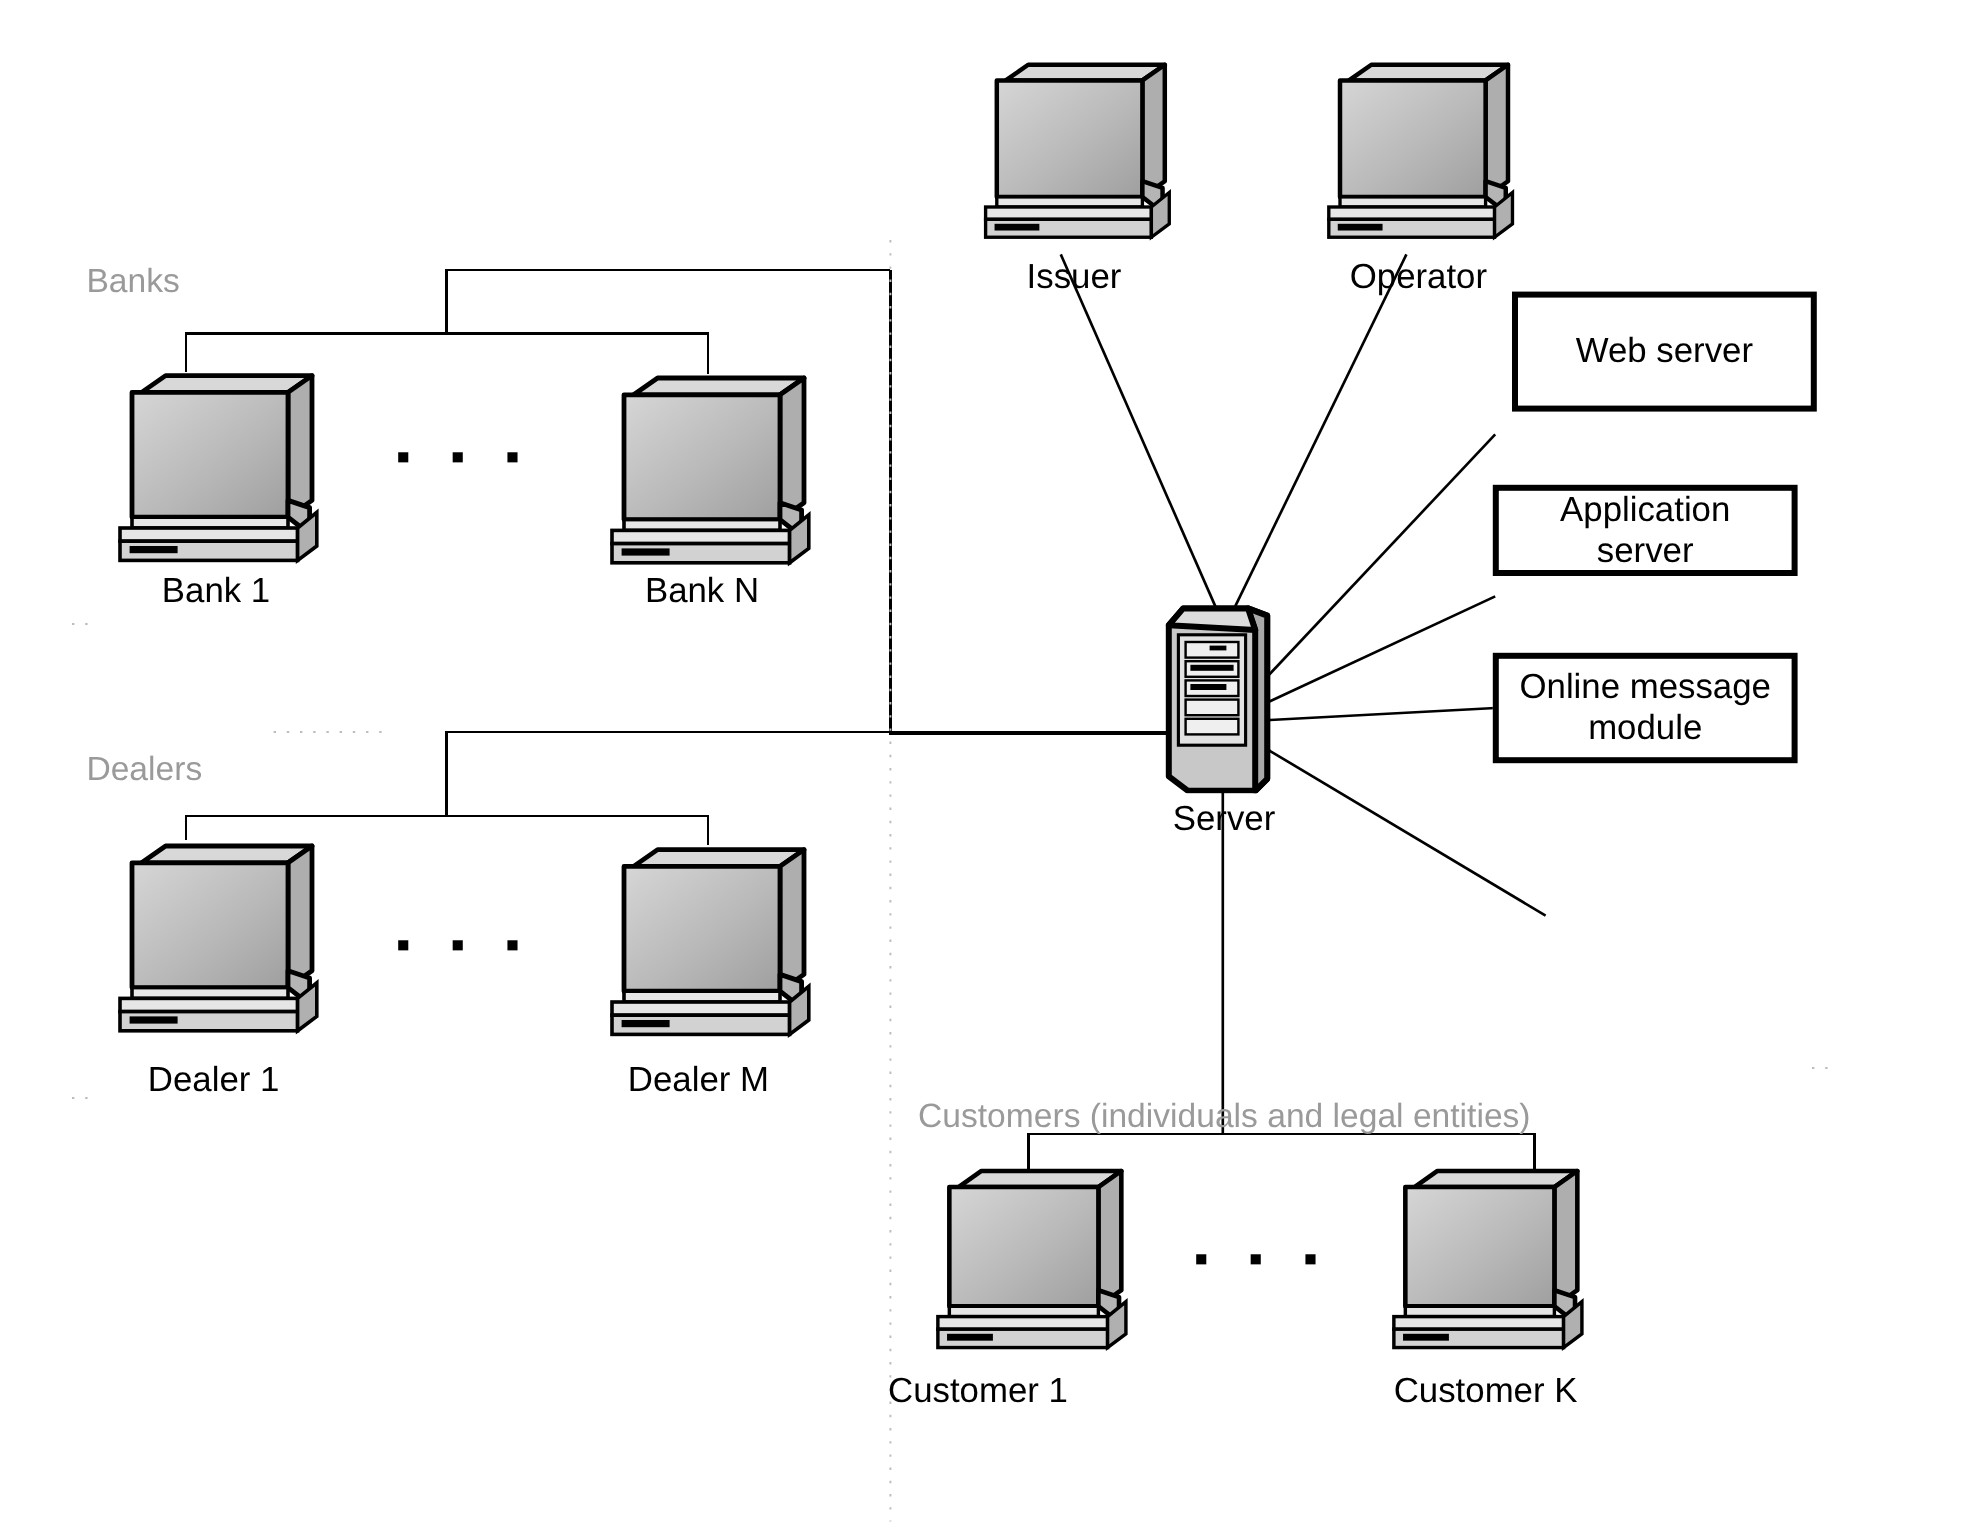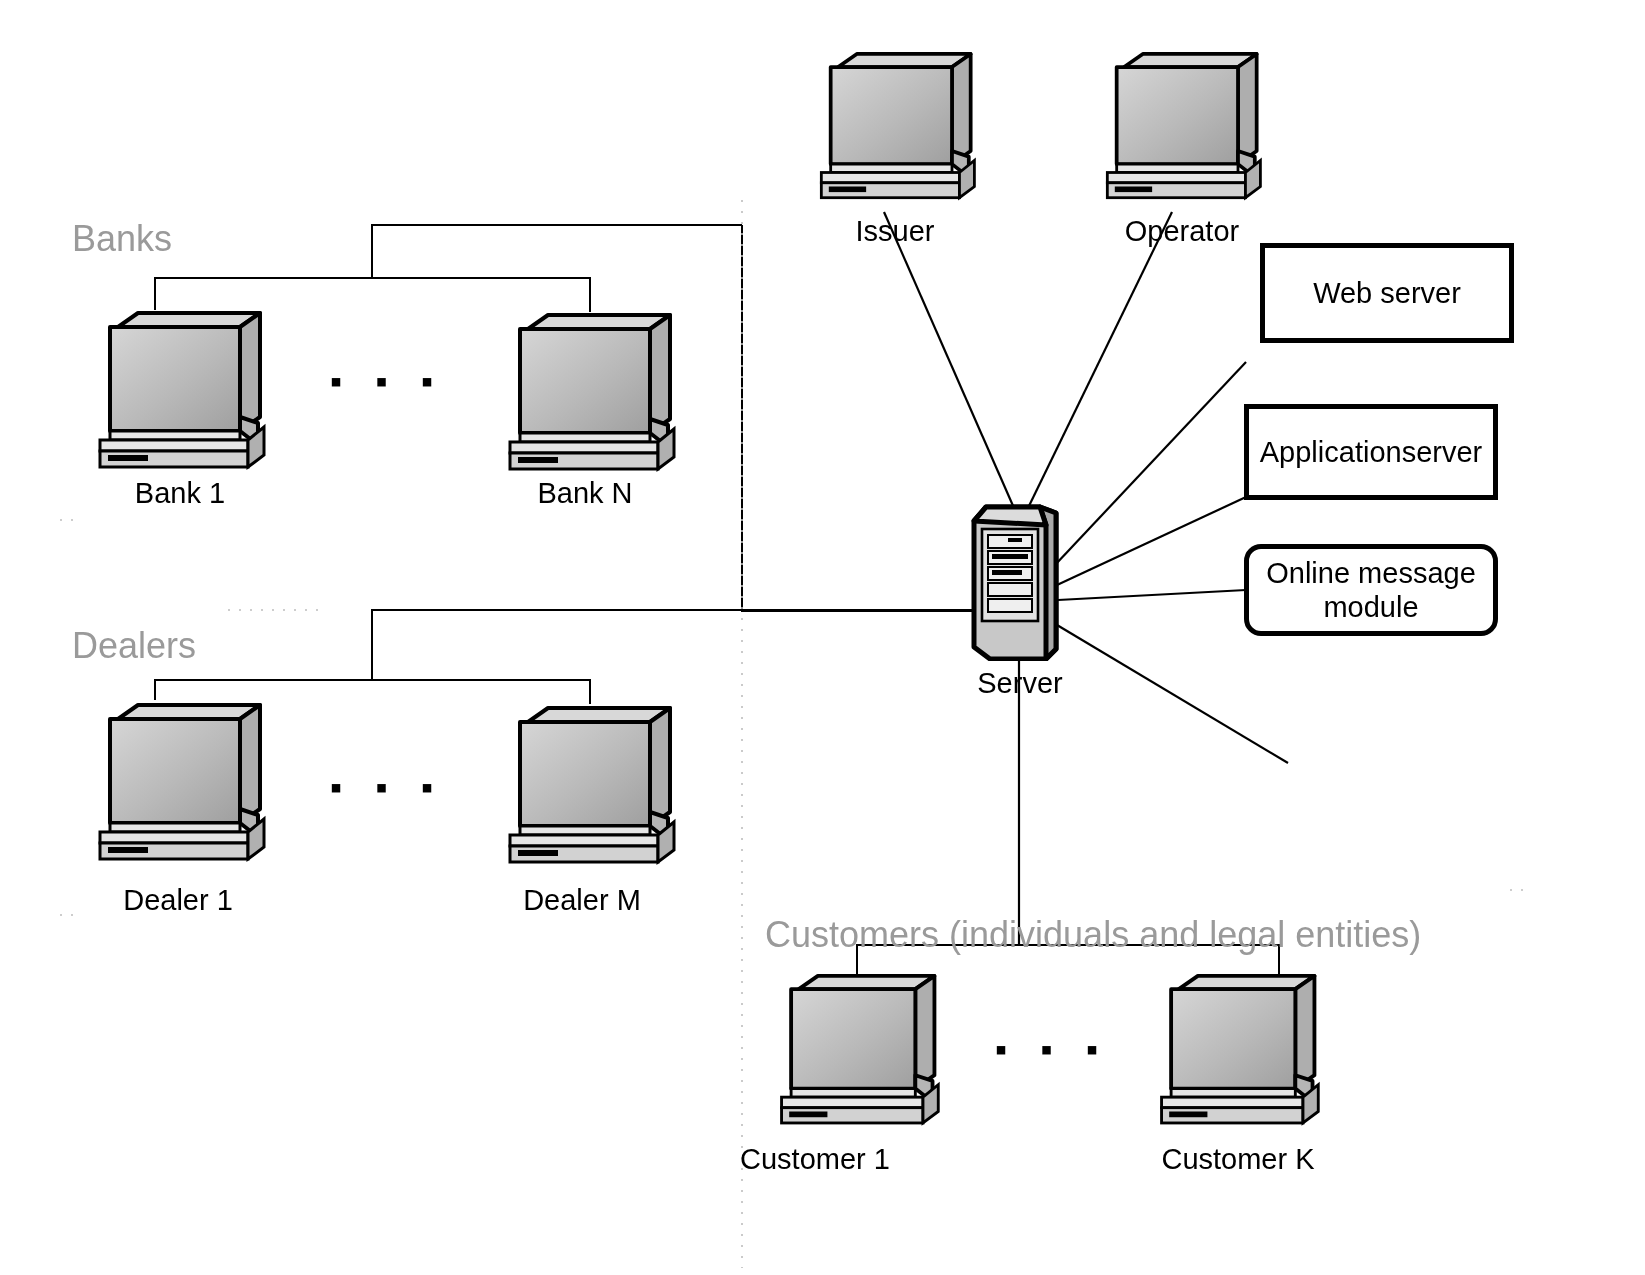--- a/index.html
+++ b/index.html
@@ -3,21 +3,21 @@
 <meta charset="utf-8">
 <style>
   html,body{margin:0;padding:0;background:#ffffff;}
   body{width:1645px;height:1275px;font-family:"Liberation Sans",sans-serif;overflow:hidden;}
   #stage{position:relative;width:1645px;height:1275px;background:#fff;}
   svg#wires{position:absolute;left:0;top:0;width:1645px;height:1275px;}
 
   .node{position:absolute;}
   .nlabel{position:absolute;text-align:center;color:#000;font-size:29px;line-height:1.05;
           white-space:nowrap;font-family:"Liberation Sans",sans-serif;}
-  .grouplabel{position:absolute;color:#9a9a9a;font-size:36px;white-space:nowrap;
+  .grouplabel{position:absolute;color:#9a9a9a;font-size:28px;white-space:nowrap;
               font-family:"Liberation Sans",sans-serif;}
   .dots{position:absolute;color:#000;font-size:34px;letter-spacing:12px;font-weight:700;
         font-family:"Liberation Sans",sans-serif;}
 
   
   .cbox{position:absolute;box-sizing:border-box;background:#fff;
         border:5px solid #000;display:flex;align-items:center;justify-content:center;
         text-align:center;font-size:29px;color:#000;line-height:1.18;
         font-family:"Liberation Sans",sans-serif;}
 
@@ -219,26 +219,26 @@
         <rect x="40" y="35" width="14" height="4"></rect>
       </g>
     </svg>
   </div>
   <div class="nlabel" style="left:905px;top:668px;width:230px;">Server</div>
 
   <div class="cbox" style="left:1244px;top:243px;width:254px;height:100px;margin-left:16px;">
     <span>Web server</span>
   </div>
 
-  <div class="cbox" style="left:1244px;top:404px;width:254px;height:96px;flex-direction:row;">
+  <div class="cbox" style="left:1244px;top:404px;width:254px;height:76px;flex-direction:column;">
     <span>Application</span>
     <span>server</span>
   </div>
 
-  <div class="cbox" style="left:1244px;top:544px;width:254px;height:92px;flex-direction:column;border-radius:17px;">
+  <div class="cbox" style="left:1244px;top:544px;width:254px;height:92px;flex-direction:column;">
     <span>Online message</span>
     <span>module</span>
   </div>
 
 
   <div class="grouplabel" style="left:765px;top:914px;">Customers (individuals and legal entities)</div>
 
   <div class="node" style="left:772px;top:968px;width:172px;height:158px;">
     <svg width="172" height="158" viewBox="0 0 180 165" xmlns="http://www.w3.org/2000/svg">
       <g stroke="#000" stroke-width="4" stroke-linejoin="round">

